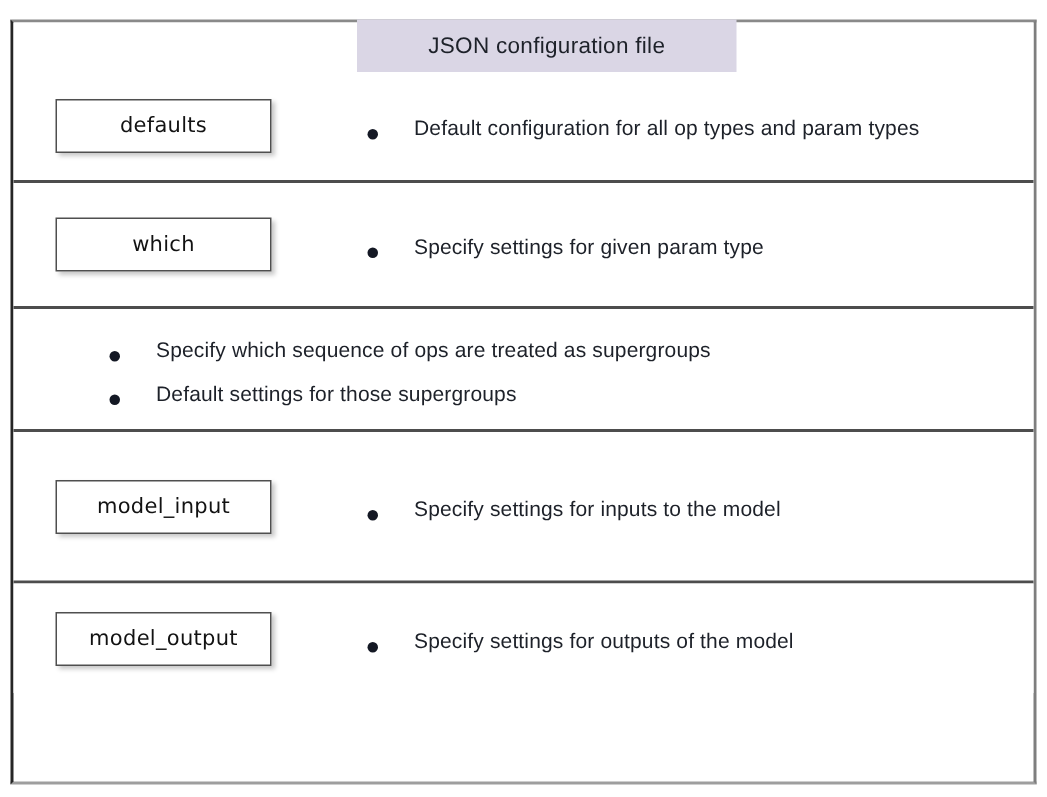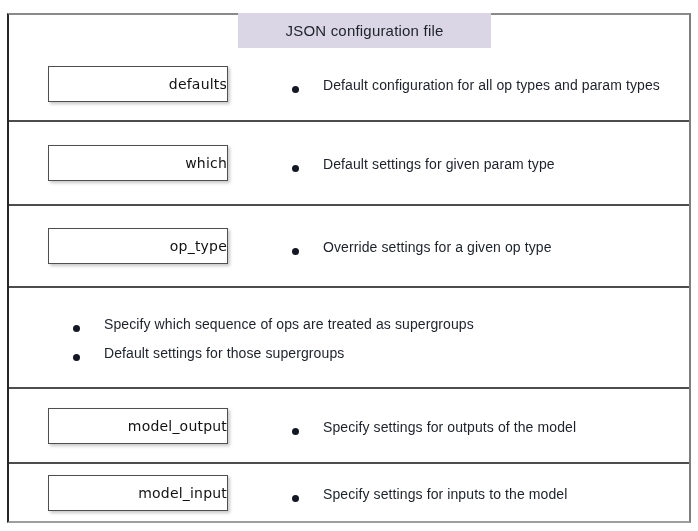--- a/index.html
+++ b/index.html
@@ -44,27 +44,27 @@
     background:#ffffff;
   }
   .row:not(:last-child){border-bottom:2px solid var(--divider);}
   .row:nth-child(1){flex:0 0 107px;padding-top:33px;box-sizing:border-box;}
   .row:nth-child(2){flex:0 0 82px;}
   .row:nth-child(3){flex:0 0 80px;}
   .row:nth-child(4){flex:0 0 99px;}
   .row:nth-child(5){flex:0 0 73px;}
   .row:nth-child(6){flex:1 1 auto;}
   .label-box{
-    margin-left:39px;
+    margin-left:28px;
     width:142px;height:34px;
     flex:0 0 auto;
     background:#ffffff;
     border:1px solid #4f4f4f;
     box-shadow:2px 2px 3px rgba(0,0,0,0.22);
-    display:flex;align-items:center;justify-content:flex-end;padding-left:36px;
+    display:flex;align-items:center;justify-content:center;
   }
   .label-text{
     font-family:"DejaVu Sans",sans-serif;
     font-size:14px;
     color:#121212;
     letter-spacing:.2px;
     white-space:nowrap;
   }
   .bullets{
     margin-left:64px;
@@ -106,67 +106,56 @@
         </div>
   </div>
 
   <div class="row">
     <div class="label-box">
       <span class="label-text">which</span>
     </div>
     <div class="bullets">
           <div class="bullet-line">
             <span class="dot"></span>
-            <span class="bullet-text">Default settings for given param type</span>
+            <span class="bullet-text">Specify settings for given param type</span>
           </div>
         </div>
   </div>
 
-  <div class="row">
-    <div class="label-box">
-      <span class="label-text">op_type</span>
-    </div>
-    <div class="bullets">
-          <div class="bullet-line">
-            <span class="dot"></span>
-            <span class="bullet-text">Override settings for a given op type</span>
-          </div>
-        </div>
-  </div>
 
   <div class="row">
     <div class="bullets">
           <div class="bullet-line">
             <span class="dot"></span>
             <span class="bullet-text">Specify which sequence of ops are treated as supergroups</span>
           </div>
           <div class="bullet-line">
             <span class="dot"></span>
             <span class="bullet-text">Default settings for those supergroups</span>
           </div>
         </div>
   </div>
 
   <div class="row">
     <div class="label-box">
+      <span class="label-text">model_input</span>
+    </div>
+    <div class="bullets">
+          <div class="bullet-line">
+            <span class="dot"></span>
+            <span class="bullet-text">Specify settings for inputs to the model</span>
+          </div>
+        </div>
+  </div>
+
+  <div class="row">
+    <div class="label-box">
       <span class="label-text">model_output</span>
     </div>
     <div class="bullets">
           <div class="bullet-line">
             <span class="dot"></span>
             <span class="bullet-text">Specify settings for outputs of the model</span>
           </div>
         </div>
   </div>
-
-  <div class="row">
-    <div class="label-box">
-      <span class="label-text">model_input</span>
-    </div>
-    <div class="bullets">
-          <div class="bullet-line">
-            <span class="dot"></span>
-            <span class="bullet-text">Specify settings for inputs to the model</span>
-          </div>
-        </div>
-  </div>
 </div>
 </div>
 
 </body></html>

